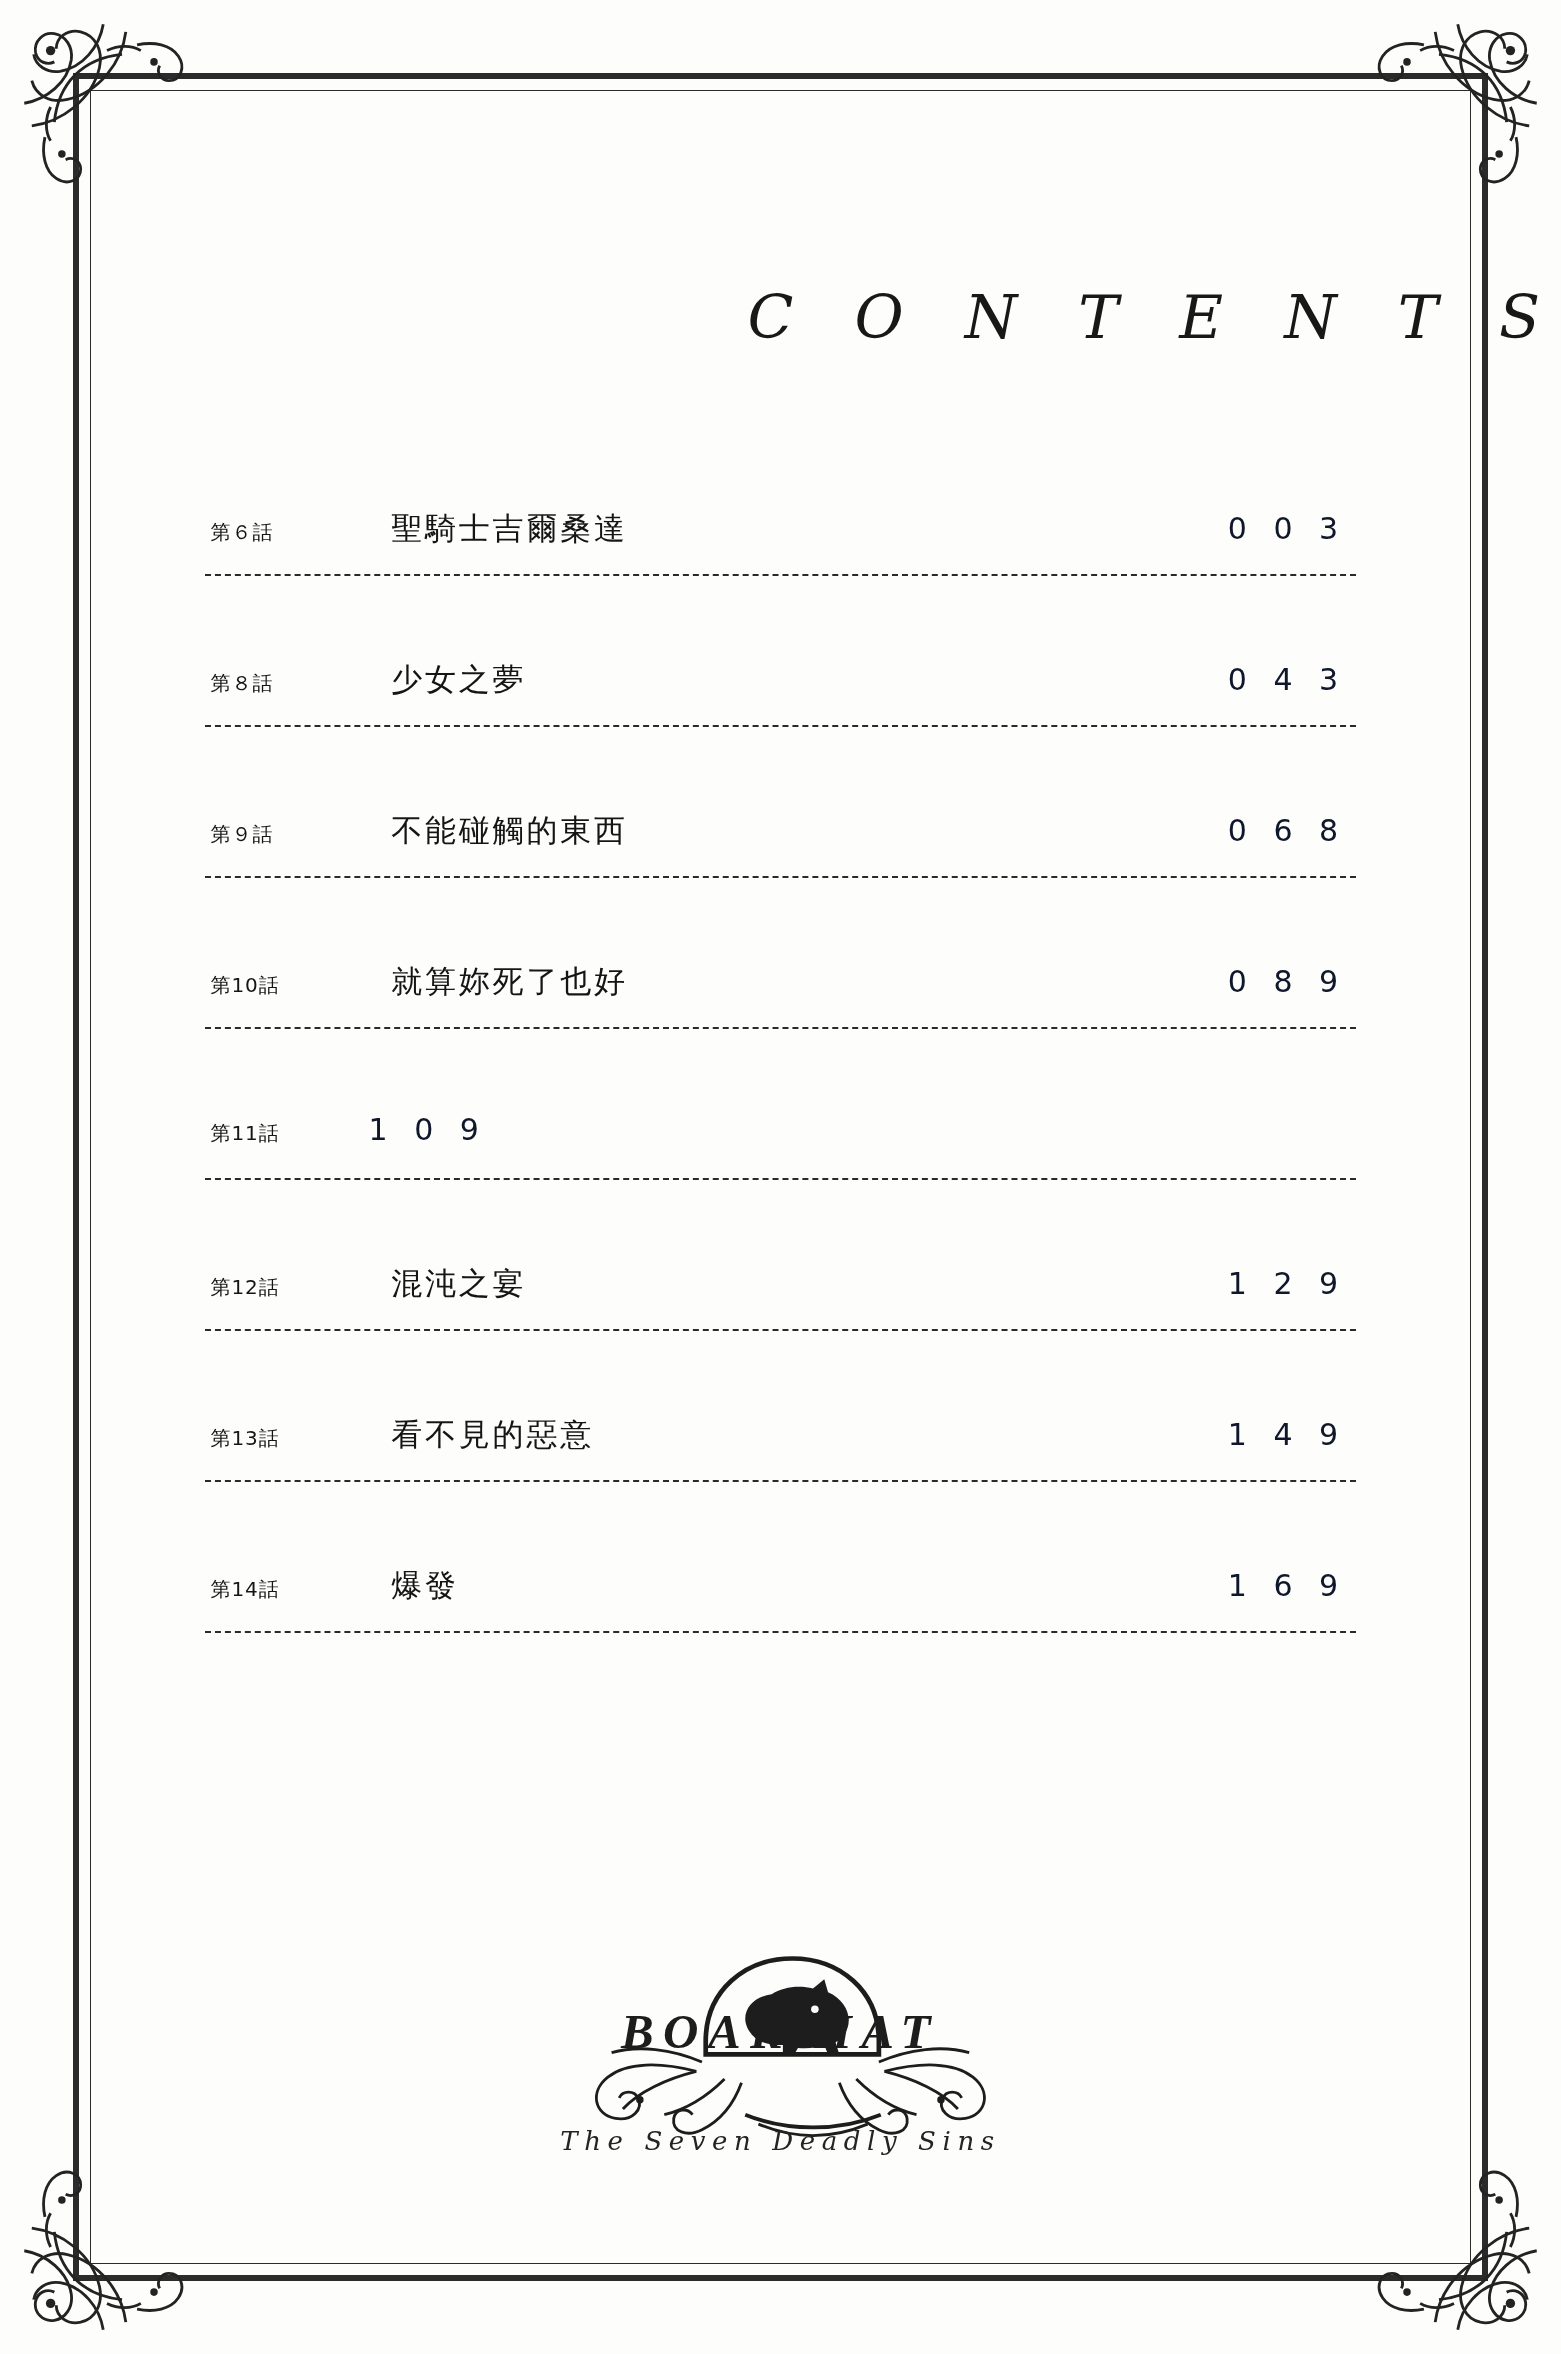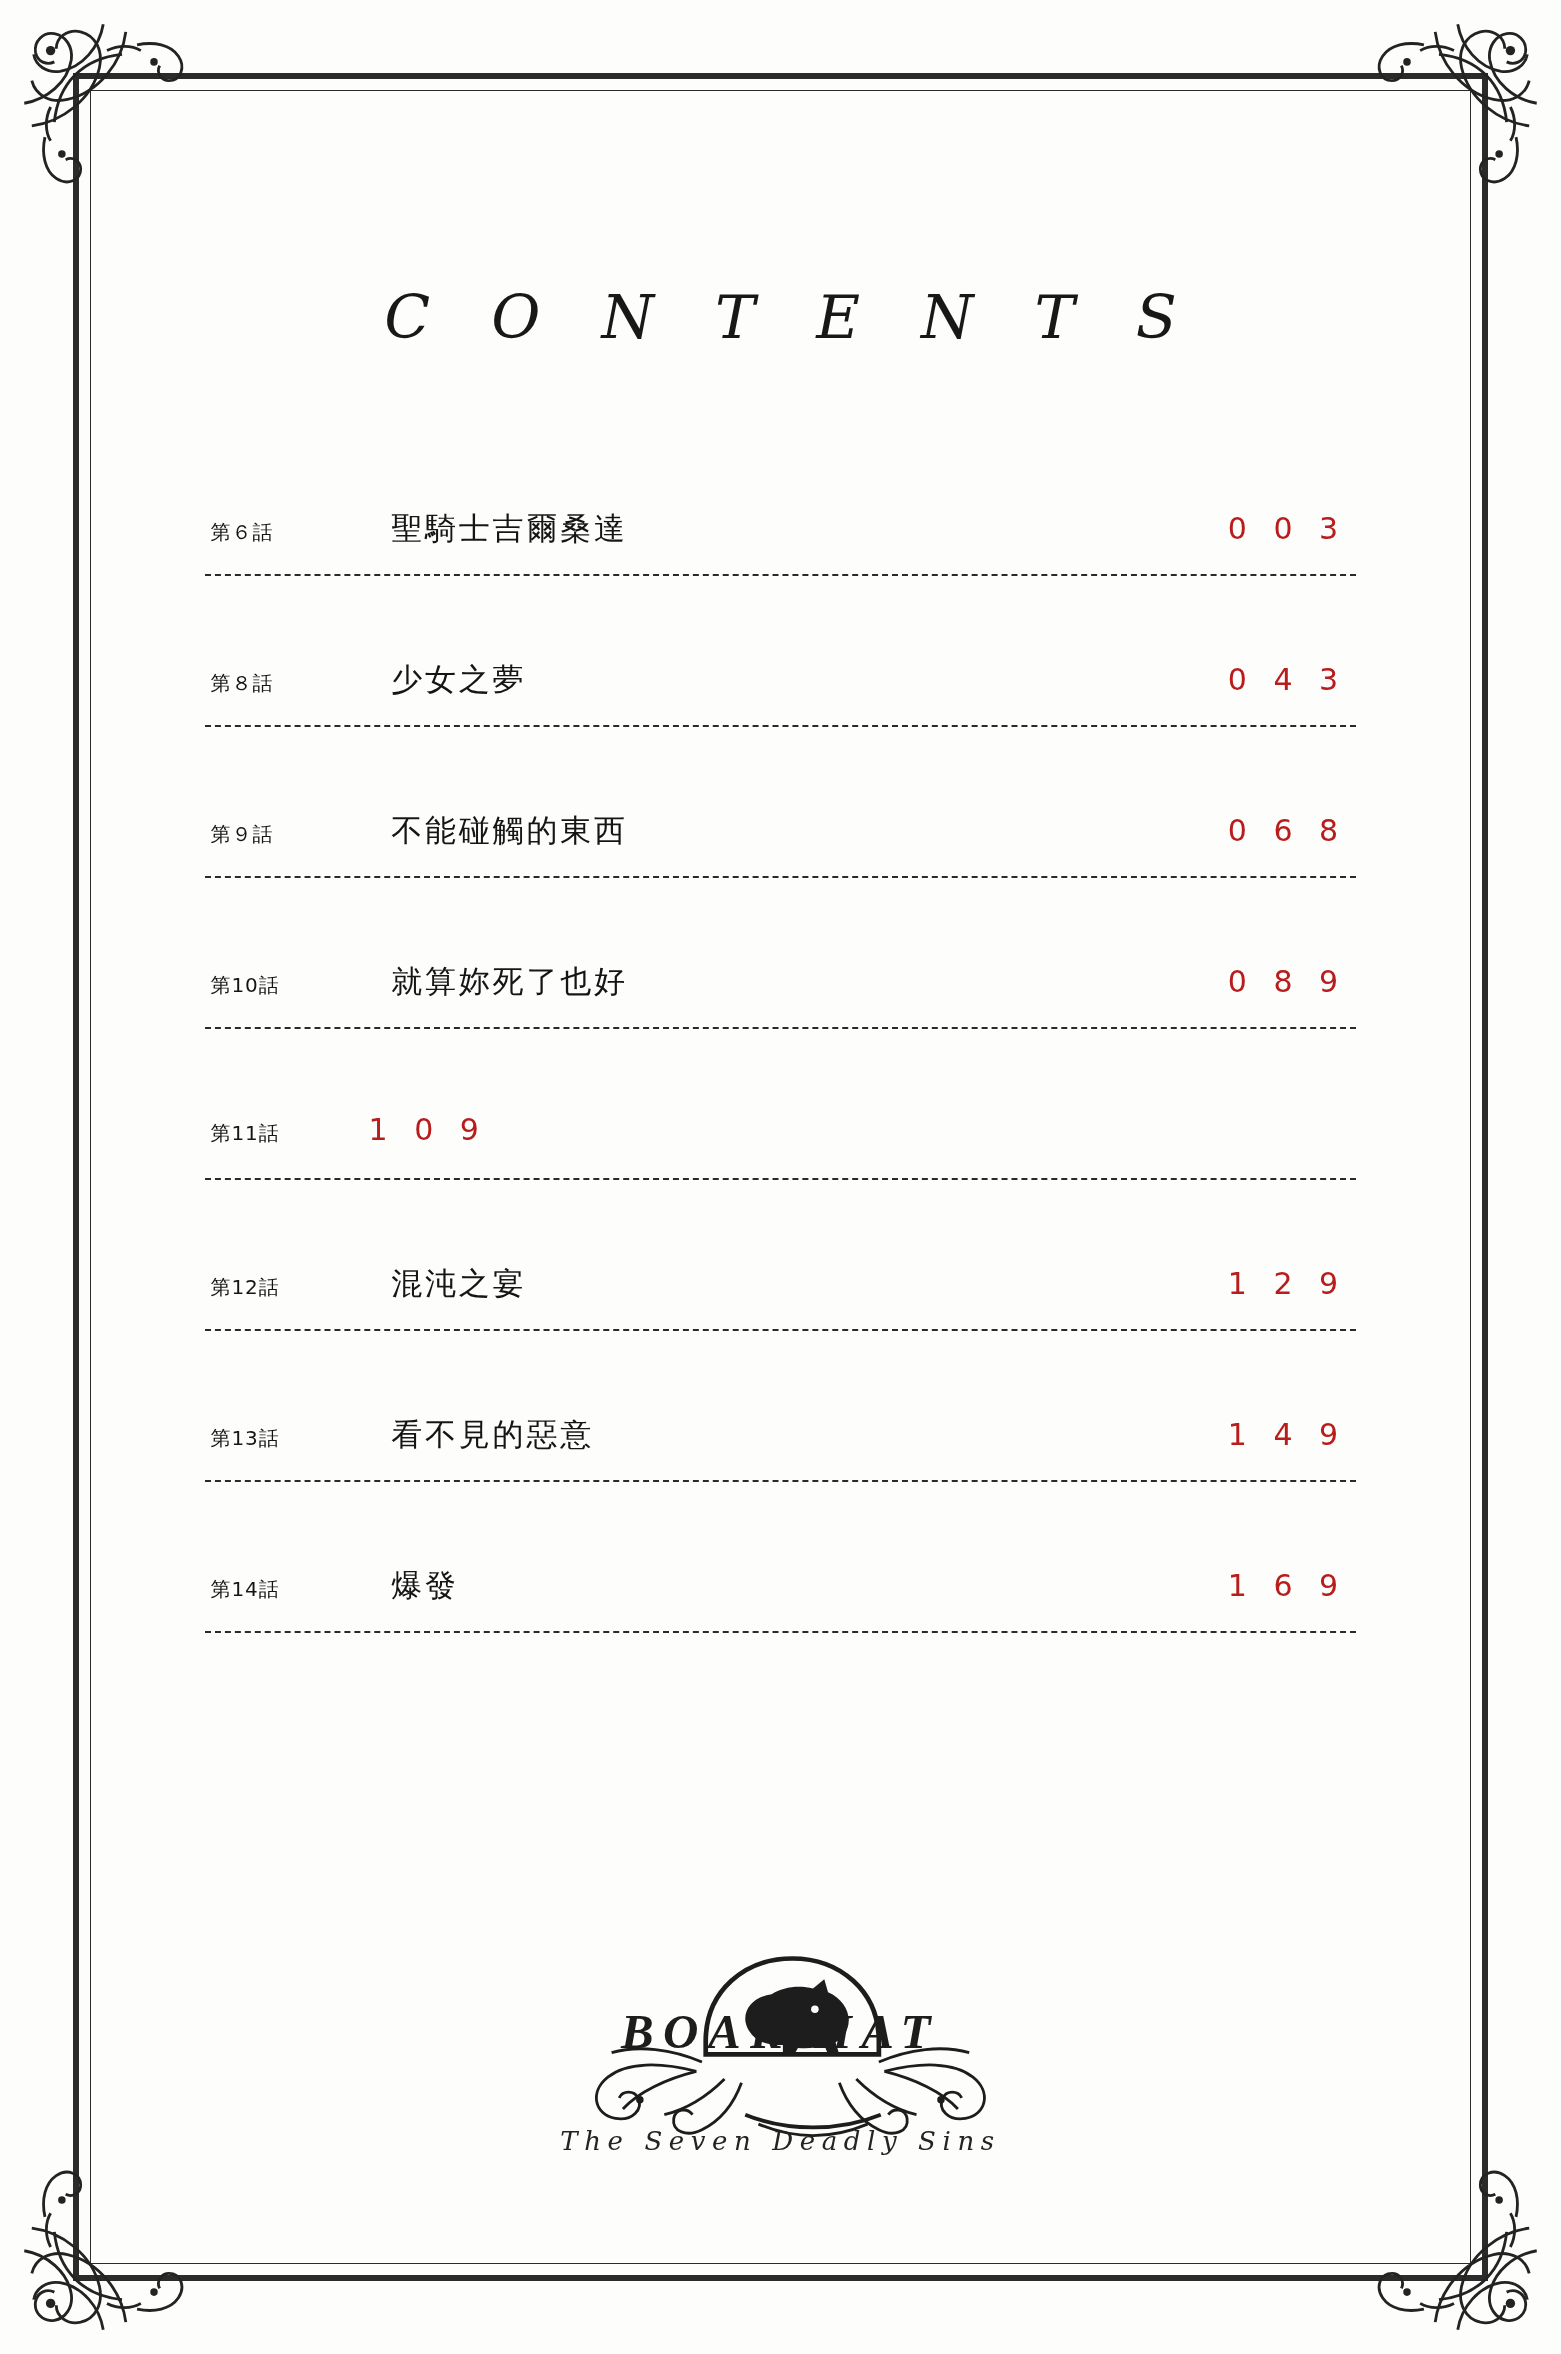--- a/index.html
+++ b/index.html
@@ -53,21 +53,21 @@
   .corner.tl { left: 13px;  top: 13px; }
   .corner.tr { right: 13px; top: 13px;  transform: scaleX(-1); }
   .corner.bl { left: 13px;  bottom: 13px; transform: scaleY(-1); }
   .corner.br { right: 13px; bottom: 13px; transform: scale(-1,-1); }
 
   
   .contents-title {
     position: absolute;
     left: 0; right: 0;
     top: 282px;
-    text-align: center;
+    text-align: right;
     font-family: "DejaVu Serif", "Liberation Serif", serif;
     font-style: italic;
     font-size: 60px;
     letter-spacing: 21px;
     color: #181818;
     text-indent: 21px;
   }
 
   
   .toc {
@@ -96,21 +96,21 @@
     flex: 1 1 auto;
     font-size: 31px;
     letter-spacing: 2.8px;
     color: #151515;
     padding-left: 22.6px;
   }
   .chapter-page {
     flex: 0 0 auto;
     font-size: 30px;
     letter-spacing: 8.5px;
-    color: #b91c1c;
+    color: #0f172a;
     text-align: left;
     padding-right: 3.8px;
   }
   .dash {
     position: absolute;
     left: 0; right: 0;
     top: 66px;
     border-top: 2.8px dashed #2a2a2a;
   }
 

